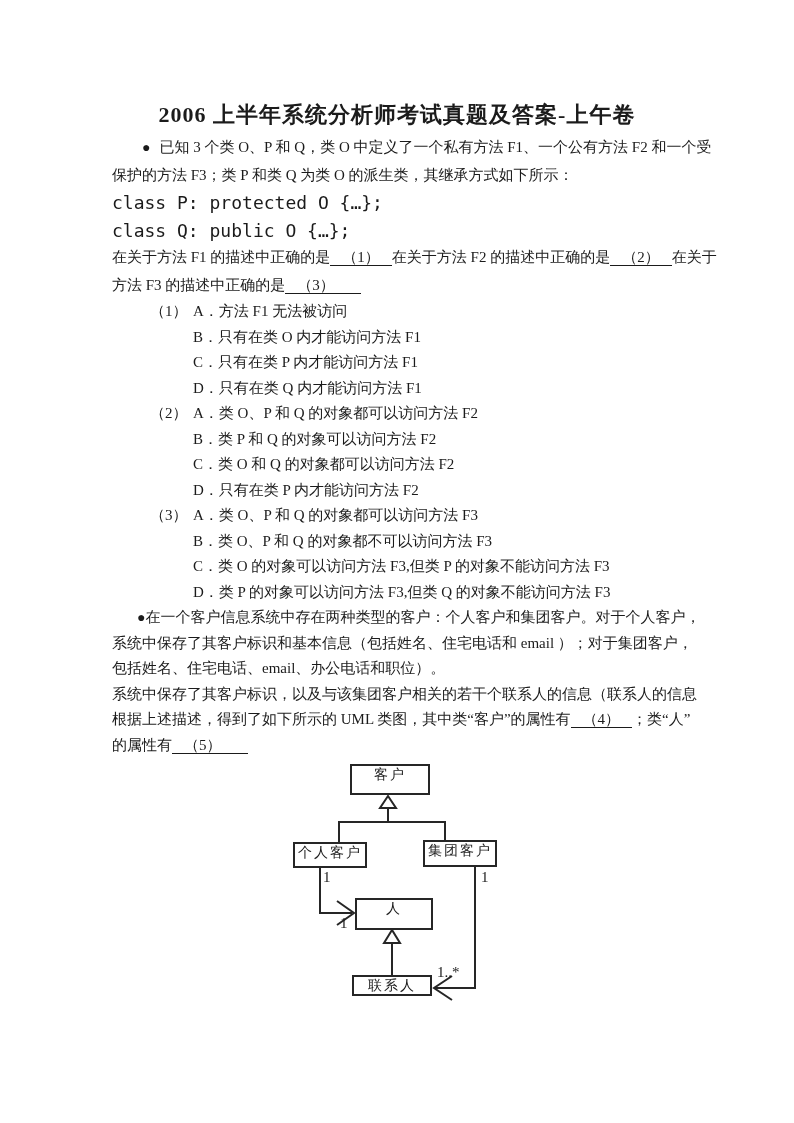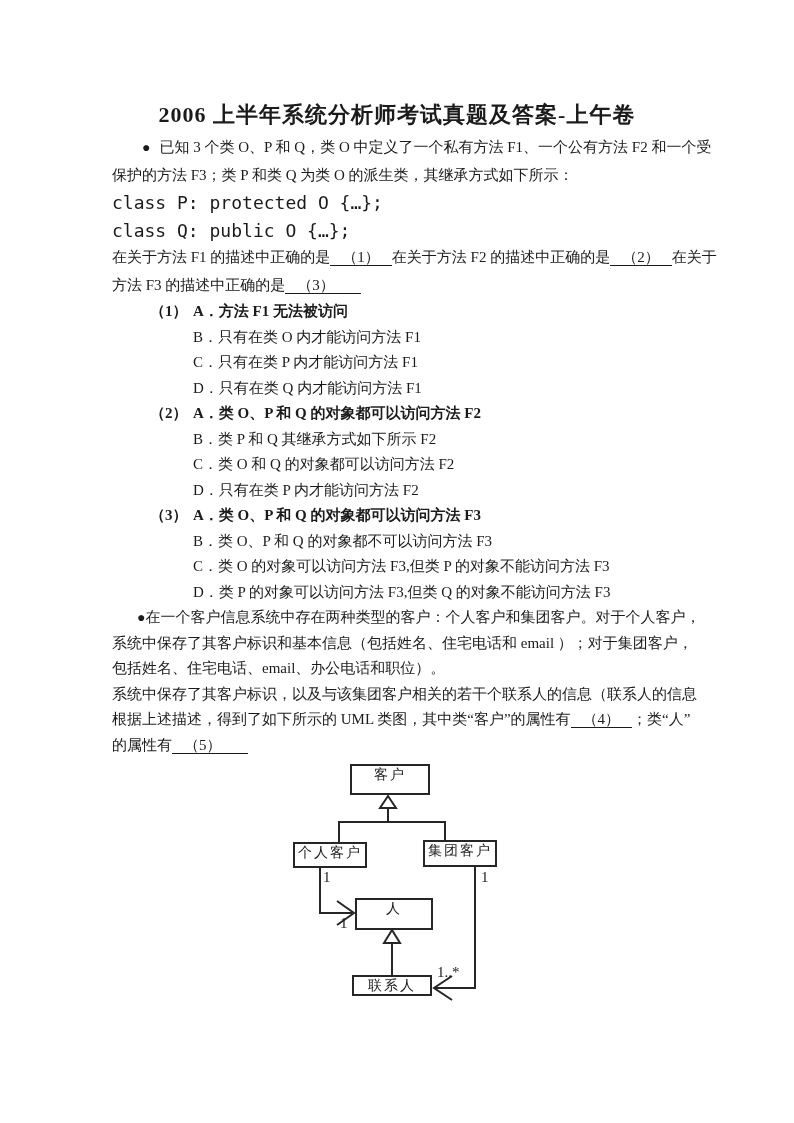--- a/index.html
+++ b/index.html
@@ -33,21 +33,21 @@
   .indent1 { padding-left: 30px; }
   .indent2 { padding-left: 25px; }
   .bullet { margin-right: 9px; font-size: 14px; }
   .bullet2 { margin-right: 0; font-size: 14px; }
   .code { font-family: "DejaVu Sans Mono", "Liberation Mono", monospace; font-size: 18px; }
   .blank {
     border-bottom: 1.5px solid #1b1b1b;
     padding: 0 12px;
   }
   .blank-wide { padding-right: 26px; }
-  .opt-head { padding-left: 38px; font-weight: bold; }
+  .opt-head { padding-left: 38px; }
   .opt-label { display: inline-block; width: 43px; }
   .opt-body { padding-left: 81px; }
   
   .uml-layer { position: absolute; left: 0; top: 0; width: 794px; height: 1123px; pointer-events: none; }
   .cls {
     position: absolute;
     border: 2px solid #262626;
     background: #ffffff;
     display: flex; align-items: flex-start; justify-content: center;
     font-size: 14px;
@@ -80,21 +80,21 @@
       <div class="line"><span>方法 F3 的描述中正确的是</span><span class="blank blank-wide">（3）</span></div>
     </div>
 
     <div class="sec sec-opts">
       <div class="line opt-head"><span class="opt-label">（1）</span><span>A．方法 F1 无法被访问</span></div>
       <div class="line opt-body"><span>B．只有在类 O 内才能访问方法 F1</span></div>
       <div class="line opt-body"><span>C．只有在类 P 内才能访问方法 F1</span></div>
       <div class="line opt-body"><span>D．只有在类 Q 内才能访问方法 F1</span></div>
 
       <div class="line opt-head"><span class="opt-label">（2）</span><span>A．类 O、P 和 Q 的对象都可以访问方法 F2</span></div>
-      <div class="line opt-body"><span>B．类 P 和 Q 其继承方式如下所示 F2</span></div>
+      <div class="line opt-body"><span>B．类 P 和 Q 的对象可以访问方法 F2</span></div>
       <div class="line opt-body"><span>C．类 O 和 Q 的对象都可以访问方法 F2</span></div>
       <div class="line opt-body"><span>D．只有在类 P 内才能访问方法 F2</span></div>
 
       <div class="line opt-head"><span class="opt-label">（3）</span><span>A．类 O、P 和 Q 的对象都可以访问方法 F3</span></div>
       <div class="line opt-body"><span>B．类 O、P 和 Q 的对象都不可以访问方法 F3</span></div>
       <div class="line opt-body"><span>C．类 O 的对象可以访问方法 F3,但类 P 的对象不能访问方法 F3</span></div>
       <div class="line opt-body"><span>D．类 P 的对象可以访问方法 F3,但类 Q 的对象不能访问方法 F3</span></div>
     </div>
 
     <div class="sec sec-para2">

